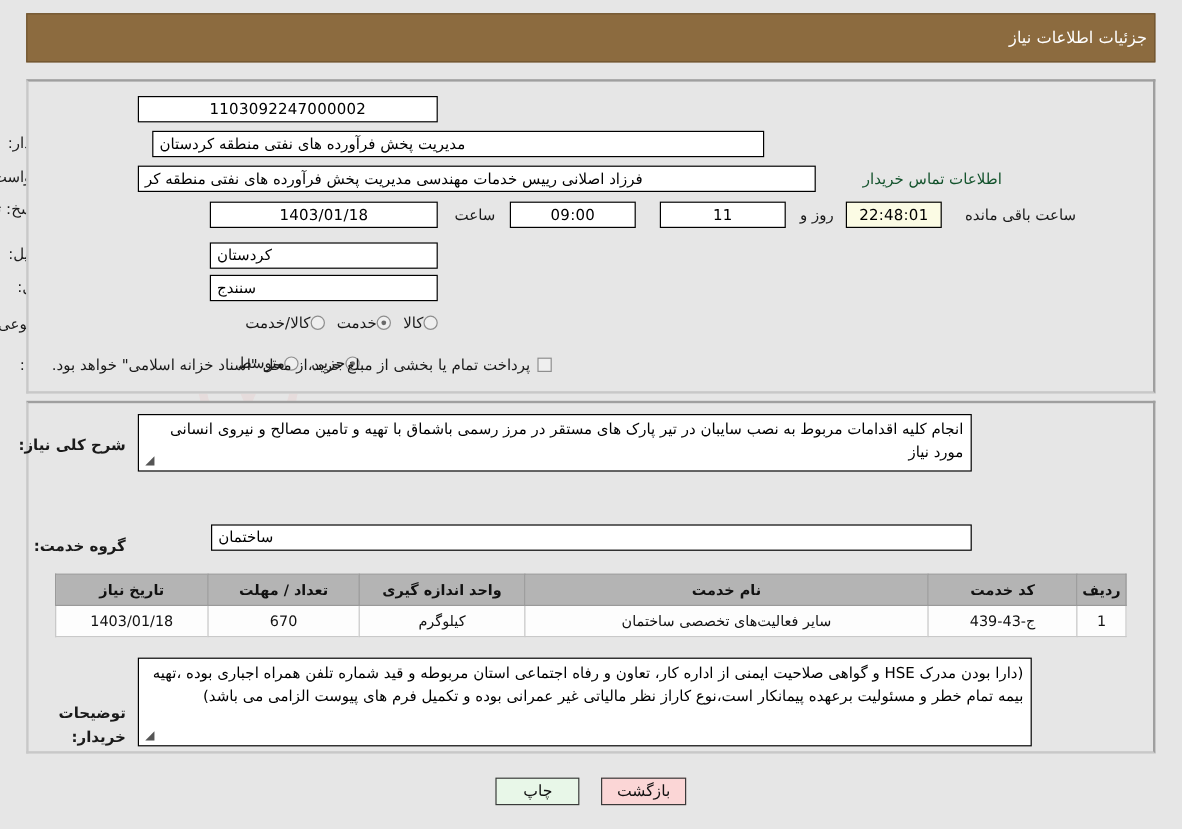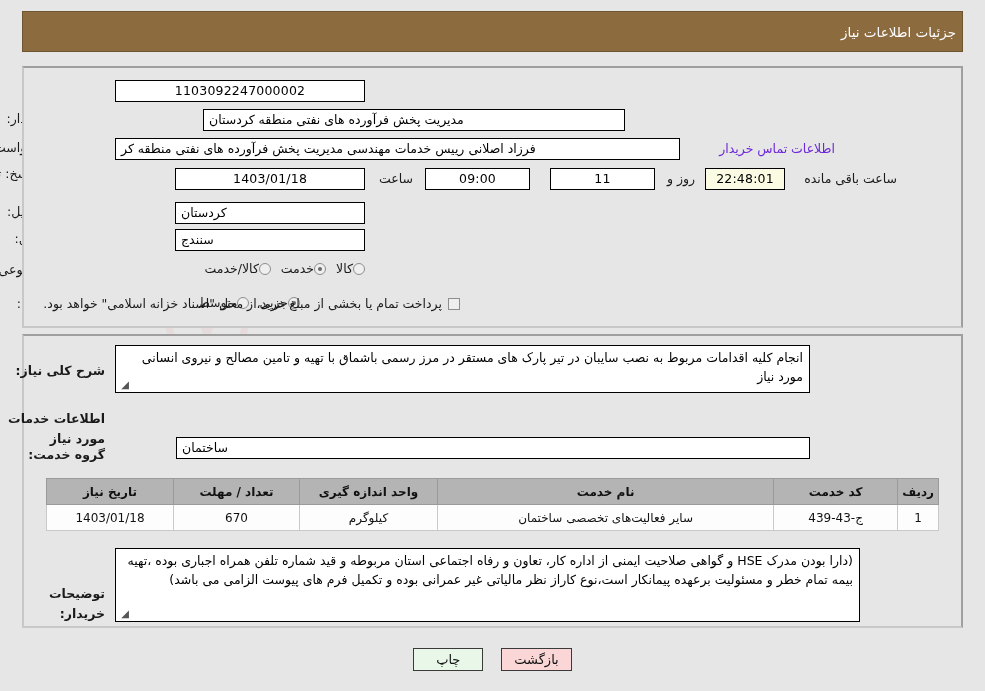--- a/index.html
+++ b/index.html
@@ -84,21 +84,21 @@
     padding: 0 5px;
     overflow: hidden;
     line-height: 20px;
   }
   .fld.center { justify-content: center; }
   .fld.right  { justify-content: flex-end; }
   .fld.cream  { background: #fbfbe4; }
   .num { font-family: "DejaVu Sans", "Liberation Sans", sans-serif; letter-spacing: .2px; }
 
   .link {
-    color: #6d28d9;
+    color: #14532d;
     font-size: 12.5px;
     text-decoration: none;
     cursor: pointer;
   }
 
   
   .boxarea {
     background: #ffffff;
     border: 1px solid #000;
     font-size: 12.5px;
@@ -224,21 +224,21 @@
   </div>
   <div class="fld center num" style="position:absolute; right:620px; top:80px; width:250px; z-index:9;">1103092247000002</div>
 
   <div class="row" style="right:300px; top:82px;">
     <span class="lbl">تاریخ و ساعت اعلان عمومی:</span>
   </div>
 
   <div class="row" style="right:880px; top:111px;">
     <span class="lbl">نام دستگاه خریدار:</span>
   </div>
-  <div class="fld right" style="position:absolute; right:360px; top:109px; width:422px; z-index:9;text-align:center;">مدیریت پخش فرآورده های نفتی منطقه کردستان</div>
+  <div class="fld right" style="position:absolute; right:348px; top:109px; width:510px; z-index:9;text-align:center;">مدیریت پخش فرآورده های نفتی منطقه کردستان</div>
 
   <div class="row" style="right:880px; top:140px;">
     <span class="lbl">ایجاد کننده درخواست:</span>
   </div>
   <div class="fld right" style="position:absolute; right:305px; top:138px; width:565px; z-index:9;">فرزاد اصلانی رییس خدمات مهندسی مدیریت پخش فرآورده های نفتی منطقه کر</div>
   <a class="link" style="position:absolute; right:150px; top:141px; z-index:9;" href="#">اطلاعات تماس خریدار</a>
 
   <div class="row" style="right:880px; top:163px; display:block; width:82px; text-align:right;">
     <span class="lbl">مهلت ارسال پاسخ: تا تاریخ:</span>
   </div>
@@ -289,23 +289,20 @@
   <div class="panel" id="panel-mid"></div>
 
   <div style="position:absolute; right:880px; top:360px; z-index:9;">
     <span class="lbl lbl-b">شرح کلی نیاز:</span>
   </div>
   <div class="boxarea" style="position:absolute; right:175px; top:345px; width:695px; height:48px; z-index:9;">
     <span>انجام کلیه اقدامات مربوط به نصب سایبان در تیر پارک های مستقر در مرز رسمی باشماق با تهیه و تامین مصالح و نیروی انسانی مورد نیاز</span>
     <span class="resize-grip">◢</span>
   </div>
 
-  <div style="position:absolute; right:880px; top:408px; z-index:9;">
-    <span class="lbl lbl-b">اطلاعات خدمات مورد نیاز</span>
-  </div>
 
   <div style="position:absolute; right:880px; top:444px; z-index:9;margin-left:16px;">
     <span class="lbl lbl-b">گروه خدمت:</span>
   </div>
   <div class="fld right" style="position:absolute; right:175px; top:437px; width:634px; z-index:9;">ساختمان</div>
 
   <table class="grid">
     <thead>
       <tr>
         <th style="width:38px;">ردیف</th>

